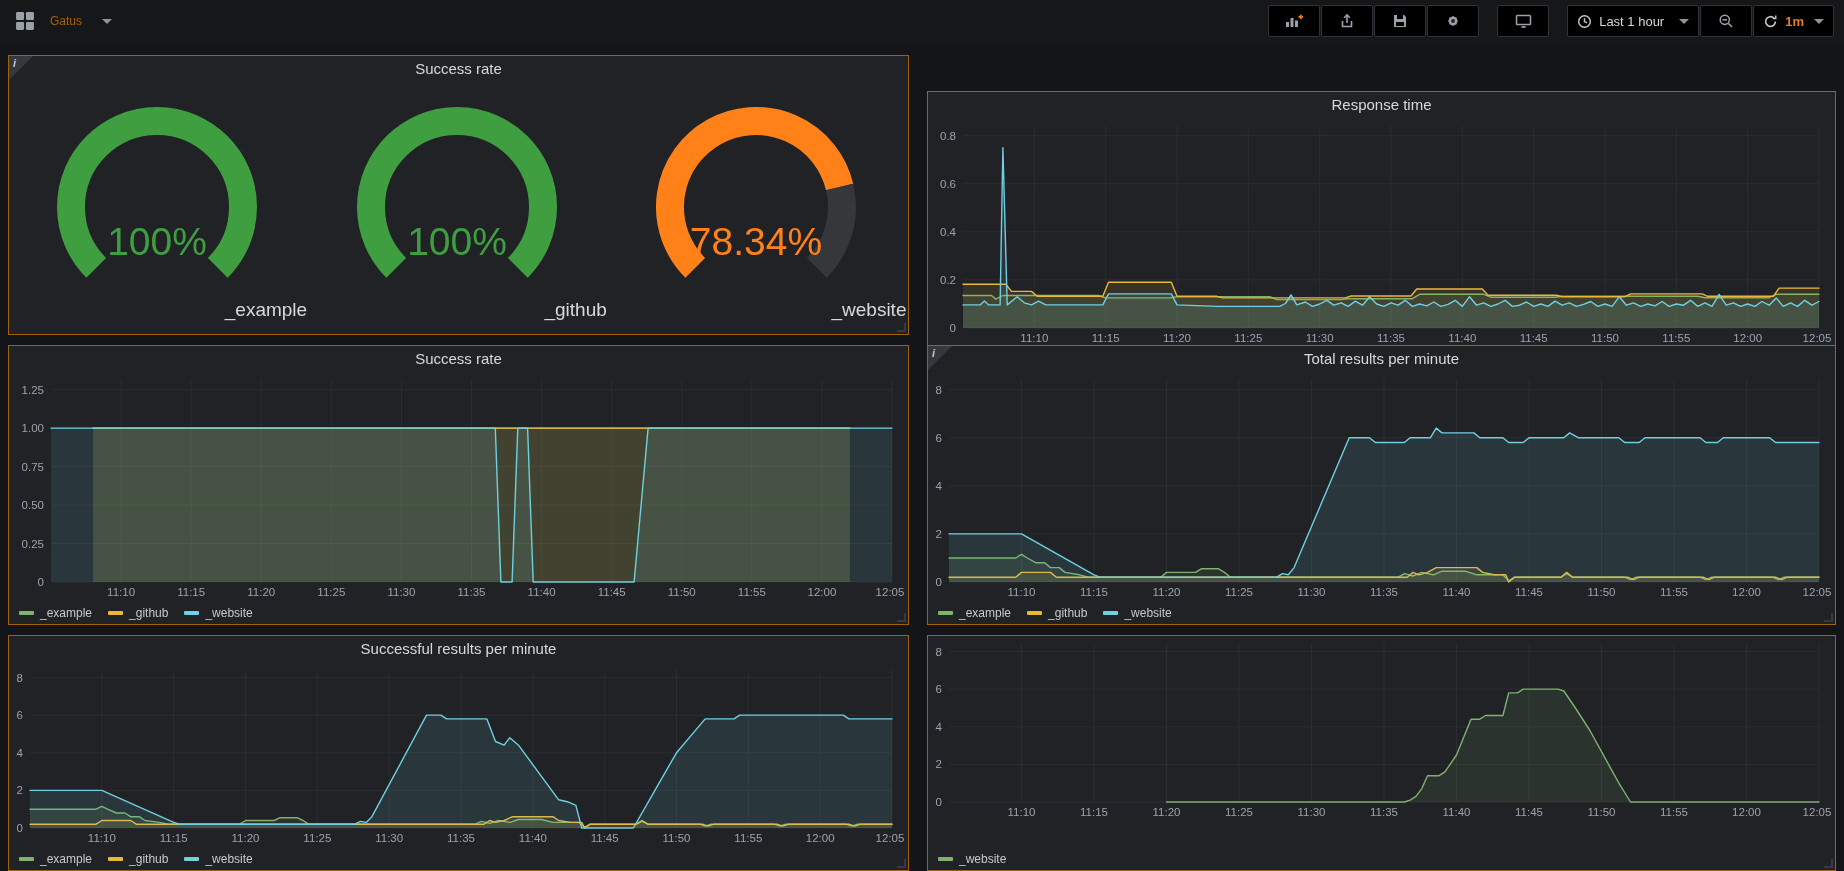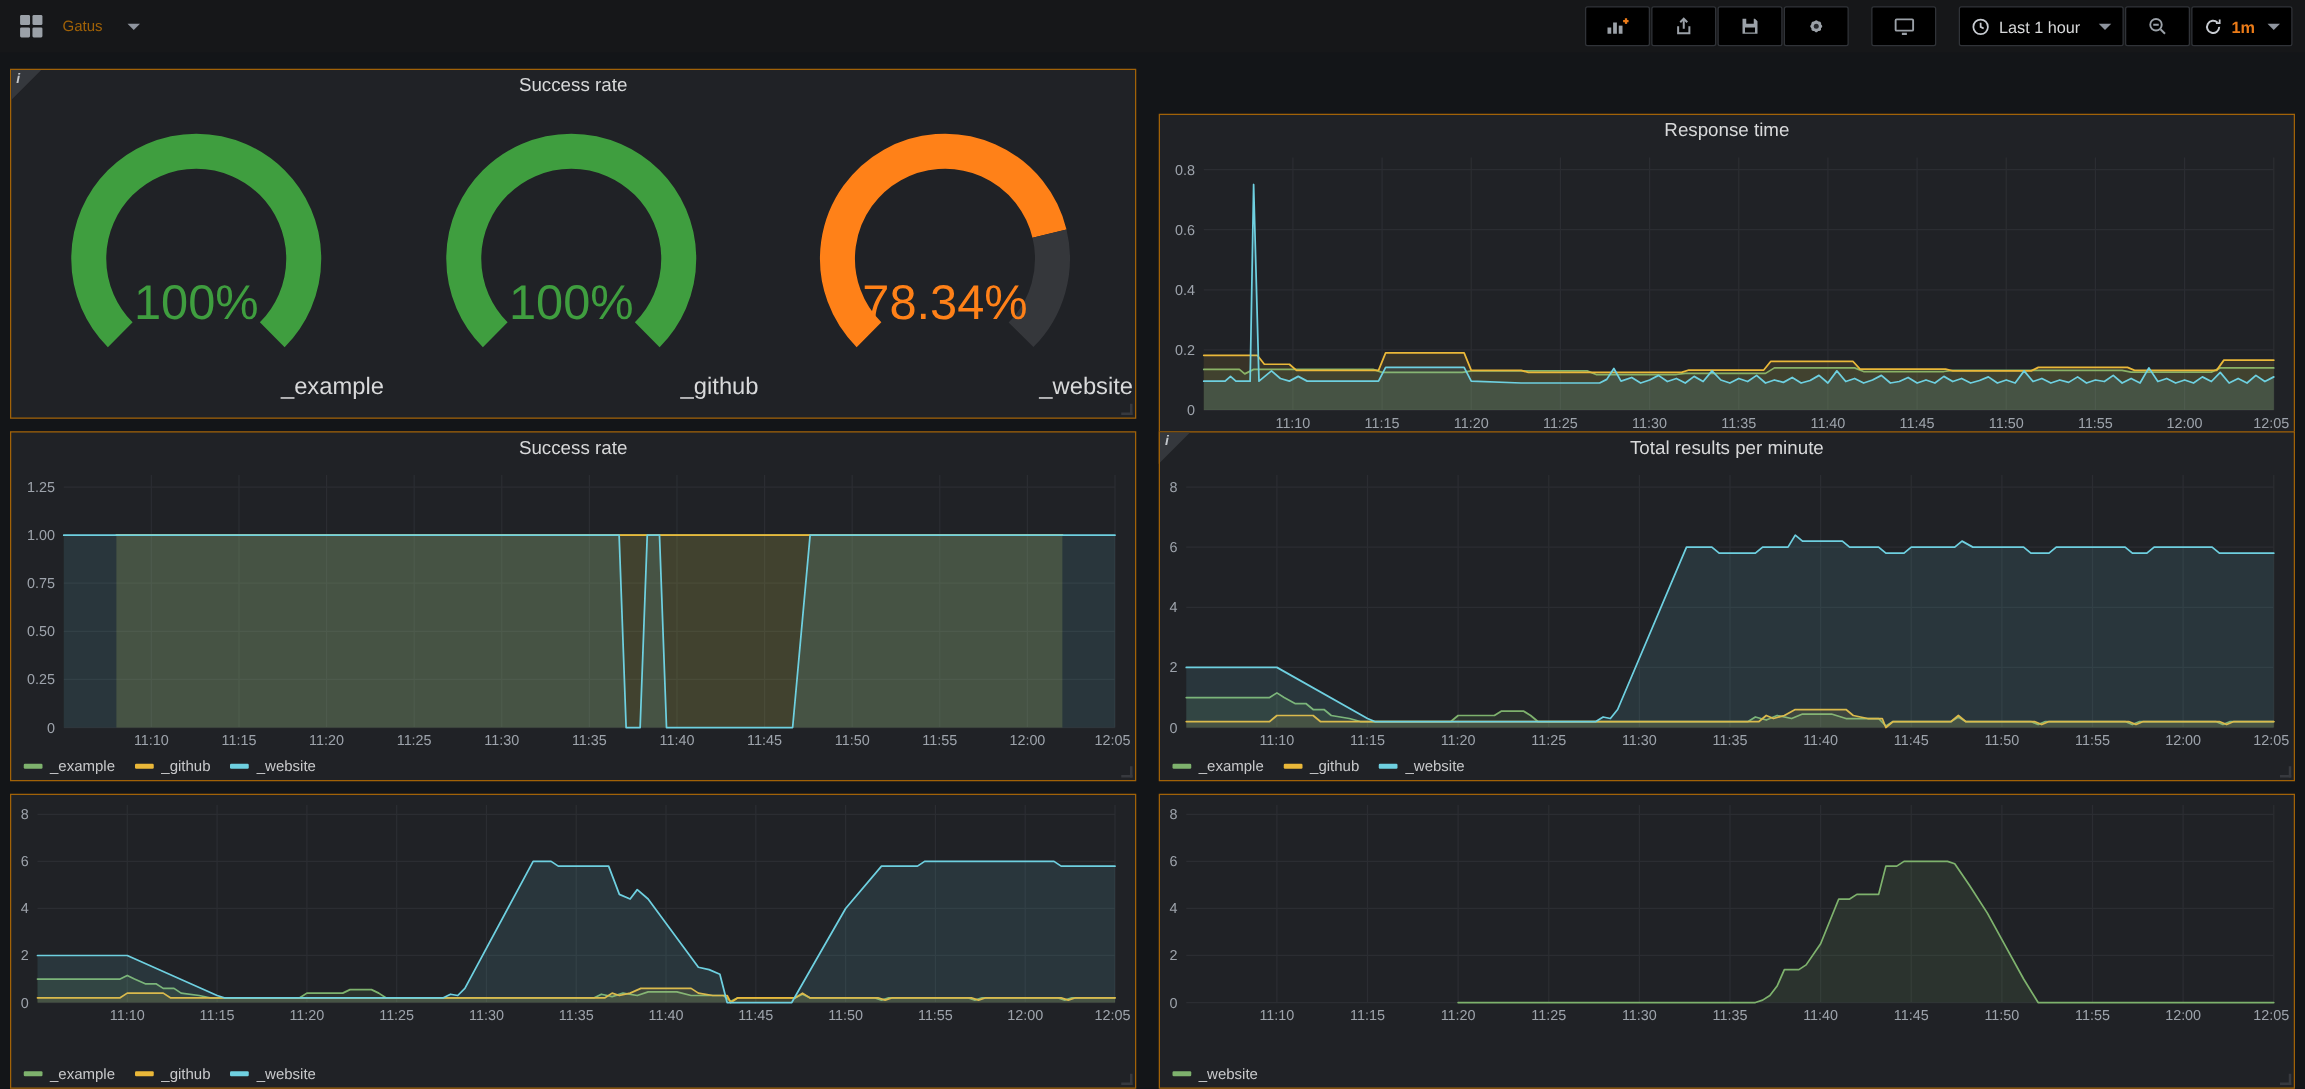--- a/index.html
+++ b/index.html
@@ -360,20 +360,21 @@
         <span class="legend-label">_github</span>
       </span>
       <span class="legend-item">
         <span class="legend-dash" style="background: rgb(110, 208, 224);"></span>
         <span class="legend-label">_website</span>
       </span>
     </div>
 </div>
 
 <div class="panel" id="p4">
+  <div class="panel-title">Successful results per minute</div>
   <div class="chart-body"><svg width="899" height="186" font-family="Liberation Sans, sans-serif">
         <line x1="92.83333333333333" y1="8" x2="92.83333333333333" y2="166" stroke="#2b2d32" stroke-width="1"></line>
         <text x="92.83333333333333" y="180" fill="#9da3ab" font-size="11.5" text-anchor="middle">11:10</text>
         <line x1="164.66666666666666" y1="8" x2="164.66666666666666" y2="166" stroke="#2b2d32" stroke-width="1"></line>
         <text x="164.66666666666666" y="180" fill="#9da3ab" font-size="11.5" text-anchor="middle">11:15</text>
         <line x1="236.5" y1="8" x2="236.5" y2="166" stroke="#2b2d32" stroke-width="1"></line>
         <text x="236.5" y="180" fill="#9da3ab" font-size="11.5" text-anchor="middle">11:20</text>
         <line x1="308.3333333333333" y1="8" x2="308.3333333333333" y2="166" stroke="#2b2d32" stroke-width="1"></line>
         <text x="308.3333333333333" y="180" fill="#9da3ab" font-size="11.5" text-anchor="middle">11:25</text>
         <line x1="380.1666666666667" y1="8" x2="380.1666666666667" y2="166" stroke="#2b2d32" stroke-width="1"></line>

